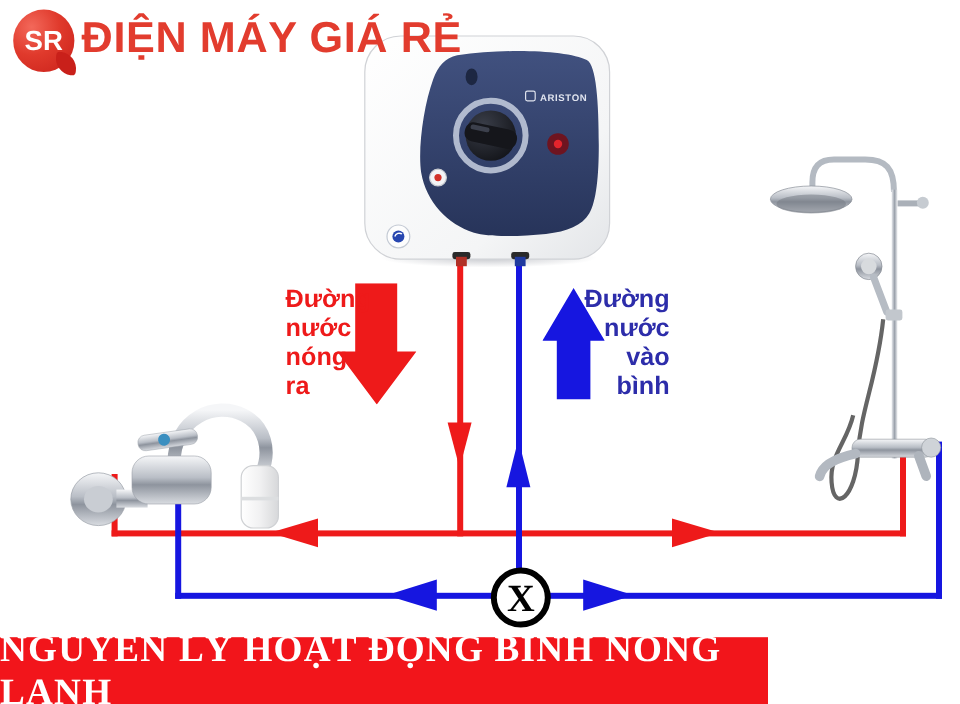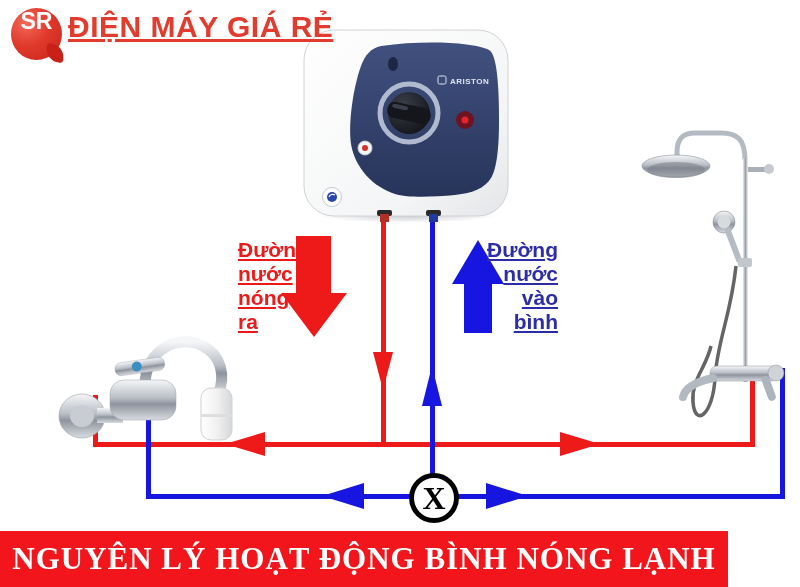--- a/index.html
+++ b/index.html
@@ -2,26 +2,26 @@
 <html style="--hot: #ee1a1a; --cold: #1616e0; --cold-text: #2d2daa; --banner-bg: #f2151b; --banner-text: #ffffff; --logo-red: #e23c2e; --tagline-gray: #8f8f8f; --url-blue: #2020bb; --panel-navy: #2d3a62;"><head>
 <meta charset="utf-8">
 <style>
   html,body{margin:0;padding:0;background:#fff;}
   .canvas{position:relative;width:800px;height:587px;background:#ffffff;overflow:hidden;
           font-family:"Liberation Sans",sans-serif;}
 
   
   .logo-badge{position:absolute;left:11px;top:8px;width:51px;height:52px;
     background:radial-gradient(circle at 30% 28%, #f3685a 0%, #e03a2c 45%, #c9201a 100%);
-    border-radius:50%;display:flex;align-items:flex-start;justify-content:center;z-index:9;}
+    border-radius:50%;display:flex;align-items:center;justify-content:center;z-index:9;}
   .logo-badge::after{content:"";position:absolute;right:-2px;bottom:-2px;width:18px;height:18px;
     background:#c9201a;border-radius:3px 14px 3px 14px;transform:rotate(8deg);z-index:-1;}
   .logo-badge span{color:#fff;font-weight:bold;font-size:23px;letter-spacing:0px;}
-  .brand-title{position:absolute;left:68px;top:10px;font-size:30px;font-weight:bold;
-    color:var(--logo-red);letter-spacing:0.5px;z-index:9;text-decoration:underline;}
+  .brand-title{position:absolute;left:68px;top:10px;font-size:36px;font-weight:bold;
+    color:var(--logo-red);letter-spacing:0.5px;z-index:9;}
   .brand-tagline{position:absolute;left:69px;top:41px;font-size:18px;color:var(--tagline-gray);z-index:9;}
   .website-link{position:absolute;right:22px;top:7px;font-family:"Liberation Serif",serif;
     font-weight:bold;font-size:23px;color:var(--url-blue);text-decoration:none;z-index:9;}
 
   
   .pipe{position:absolute;z-index:2;}
   .hot{background:var(--hot);}
   .cold{background:var(--cold);}
 
   .ah{position:absolute;width:0;height:0;z-index:2;}
@@ -35,38 +35,38 @@
     border-left:40px solid var(--hot);}
   .ah-left-cold{border-top:13px solid transparent;border-bottom:13px solid transparent;
     border-right:42px solid var(--cold);}
   .ah-right-cold{border-top:13px solid transparent;border-bottom:13px solid transparent;
     border-left:42px solid var(--cold);}
 
   .big-arrow{position:absolute;z-index:4;}
 
   
   .flow-label{position:absolute;z-index:4;font-weight:bold;font-size:21px;line-height:24px;
-    white-space:pre-line;text-decoration:underline;}
+    white-space:pre-line;}
   .flow-label.hot-t{left:238px;top:238px;width:74px;color:var(--hot);text-align:left;}
   .flow-label.cold-t{left:478px;top:238px;width:80px;color:var(--cold-text);text-align:right;}
 
   
   .valve{position:absolute;left:409px;top:473px;width:40px;height:40px;background:#fff;
     border:5px solid #000;border-radius:50%;z-index:5;display:flex;align-items:center;
     justify-content:center;font-family:"Liberation Serif",serif;font-weight:bold;font-size:32px;
     color:#000;line-height:1;}
 
   
   .device{position:absolute;z-index:3;}
   .heater-shadow{position:absolute;left:316px;top:207px;width:182px;height:16px;z-index:1;
     background:radial-gradient(ellipse at center, rgba(90,95,110,0.35) 0%, rgba(90,95,110,0) 70%);}
 
   
-  .banner{position:absolute;left:0;top:531px;width:728px;height:56px;background:var(--banner-bg);
-    display:flex;align-items:center;justify-content:center;z-index:8;}
+  .banner{position:absolute;left:0;top:531px;width:640px;height:56px;background:var(--banner-bg);
+    display:flex;align-items:center;justify-content:flex-end;z-index:8;}
   .banner span{color:var(--banner-text);font-family:"Liberation Serif",serif;font-weight:bold;
     font-size:31px;letter-spacing:1px;}
 </style>
 </head>
 <body>
 
 <div class="canvas">
 
   <div class="logo-badge">
     <span>SR</span>

